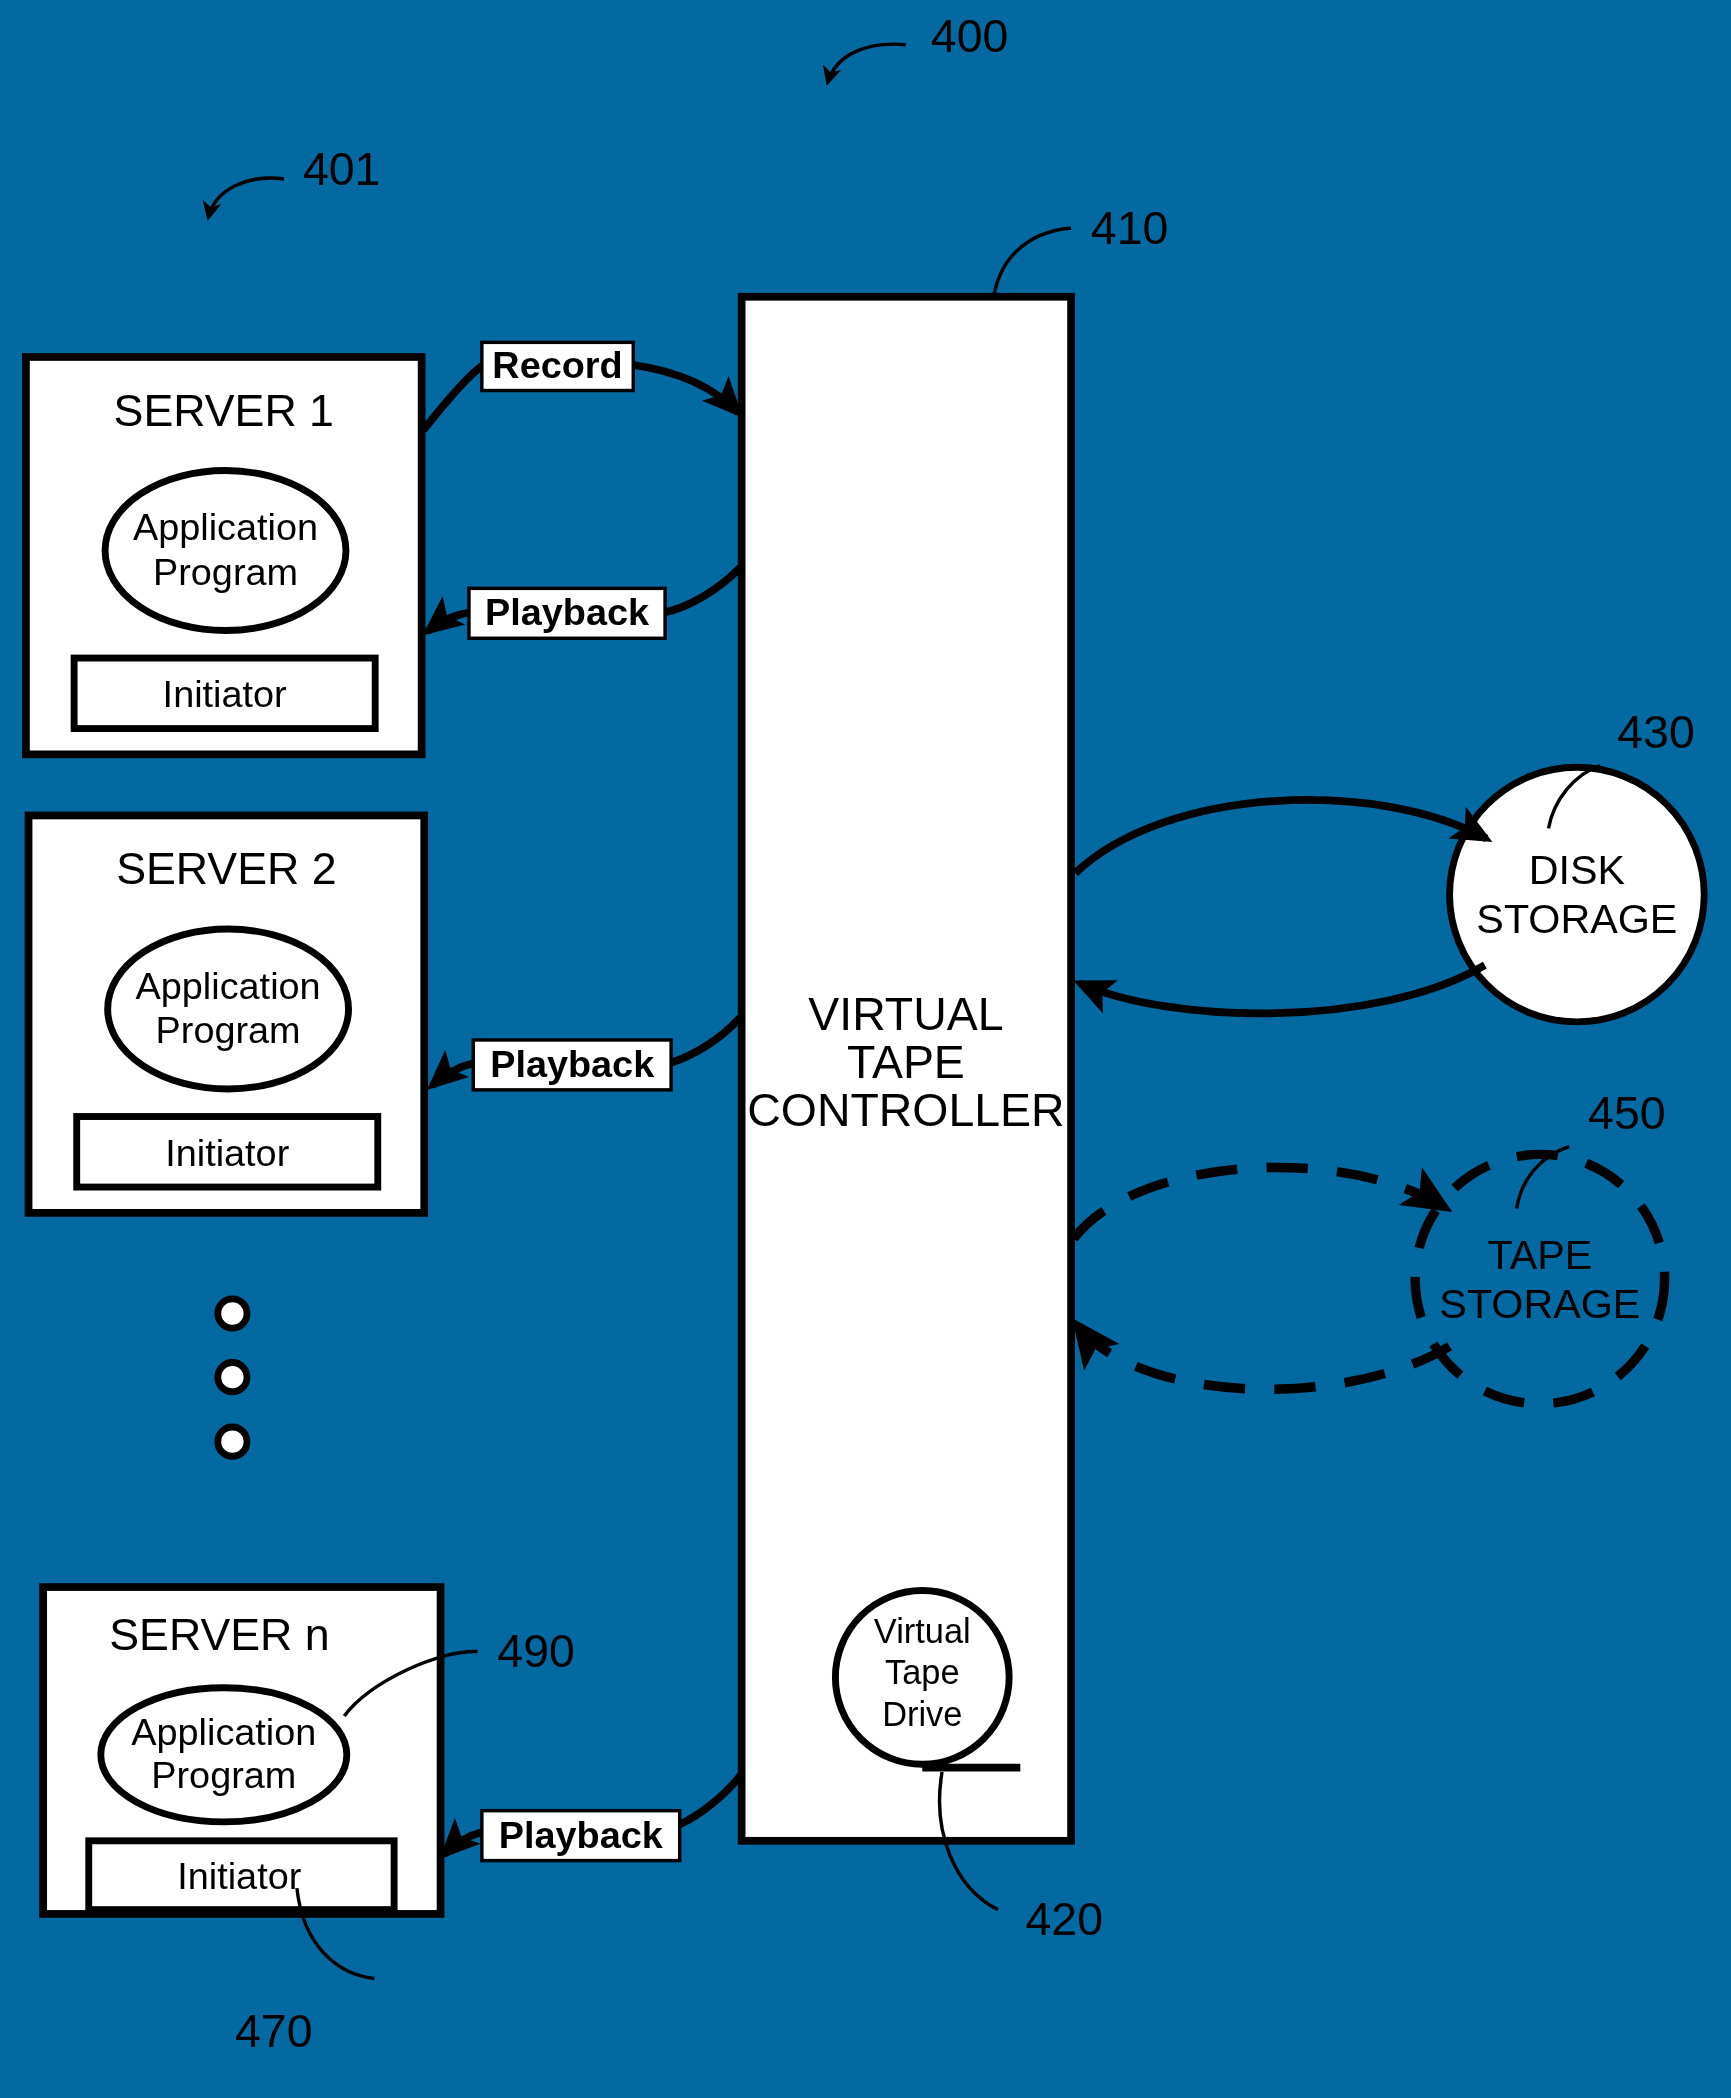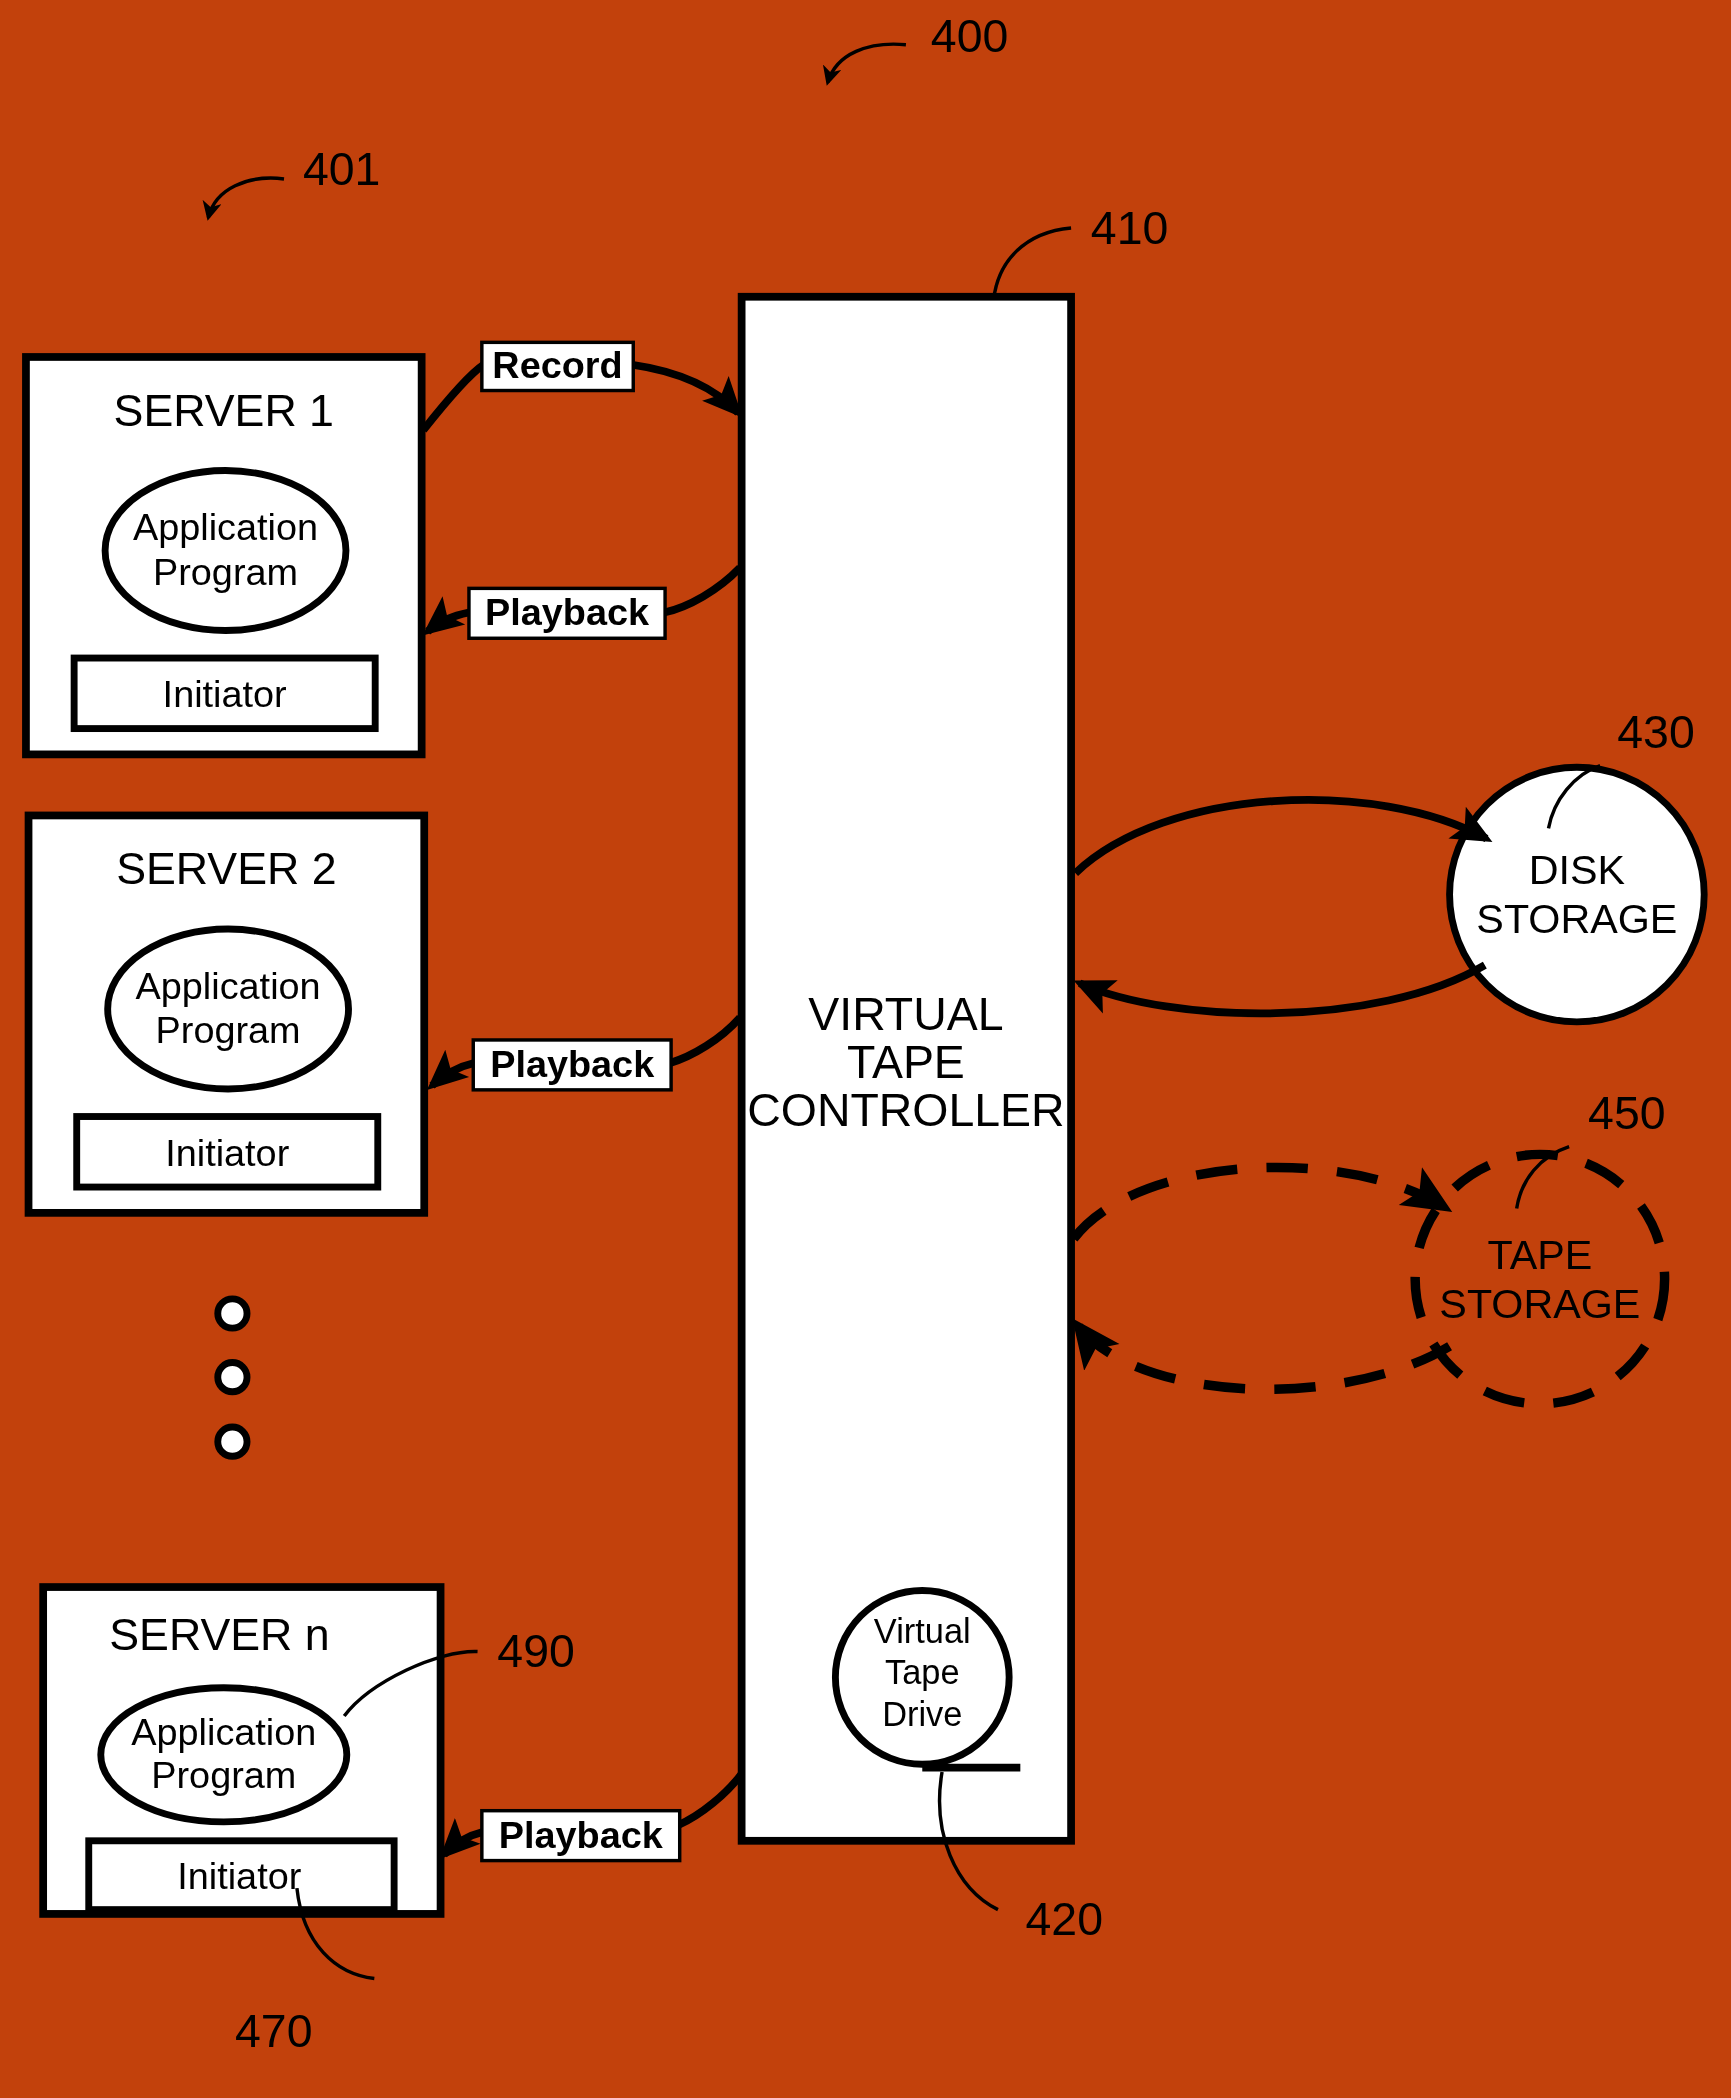--- a/index.html
+++ b/index.html
@@ -9,21 +9,21 @@
     background: #ffffff;
   }
   body {
     font-family: "Liberation Sans", sans-serif;
     color: #000000;
   }
   #figure-root {
     position: relative;
     width: 1731px;
     height: 2098px;
-    background: #c2410c;
+    background: #0369a1;
     overflow: hidden;
   }
   #figure-svg {
     position: absolute;
     top: 0;
     left: 0;
     width: 1731px;
     height: 2098px;
   }
   .svg-text {

